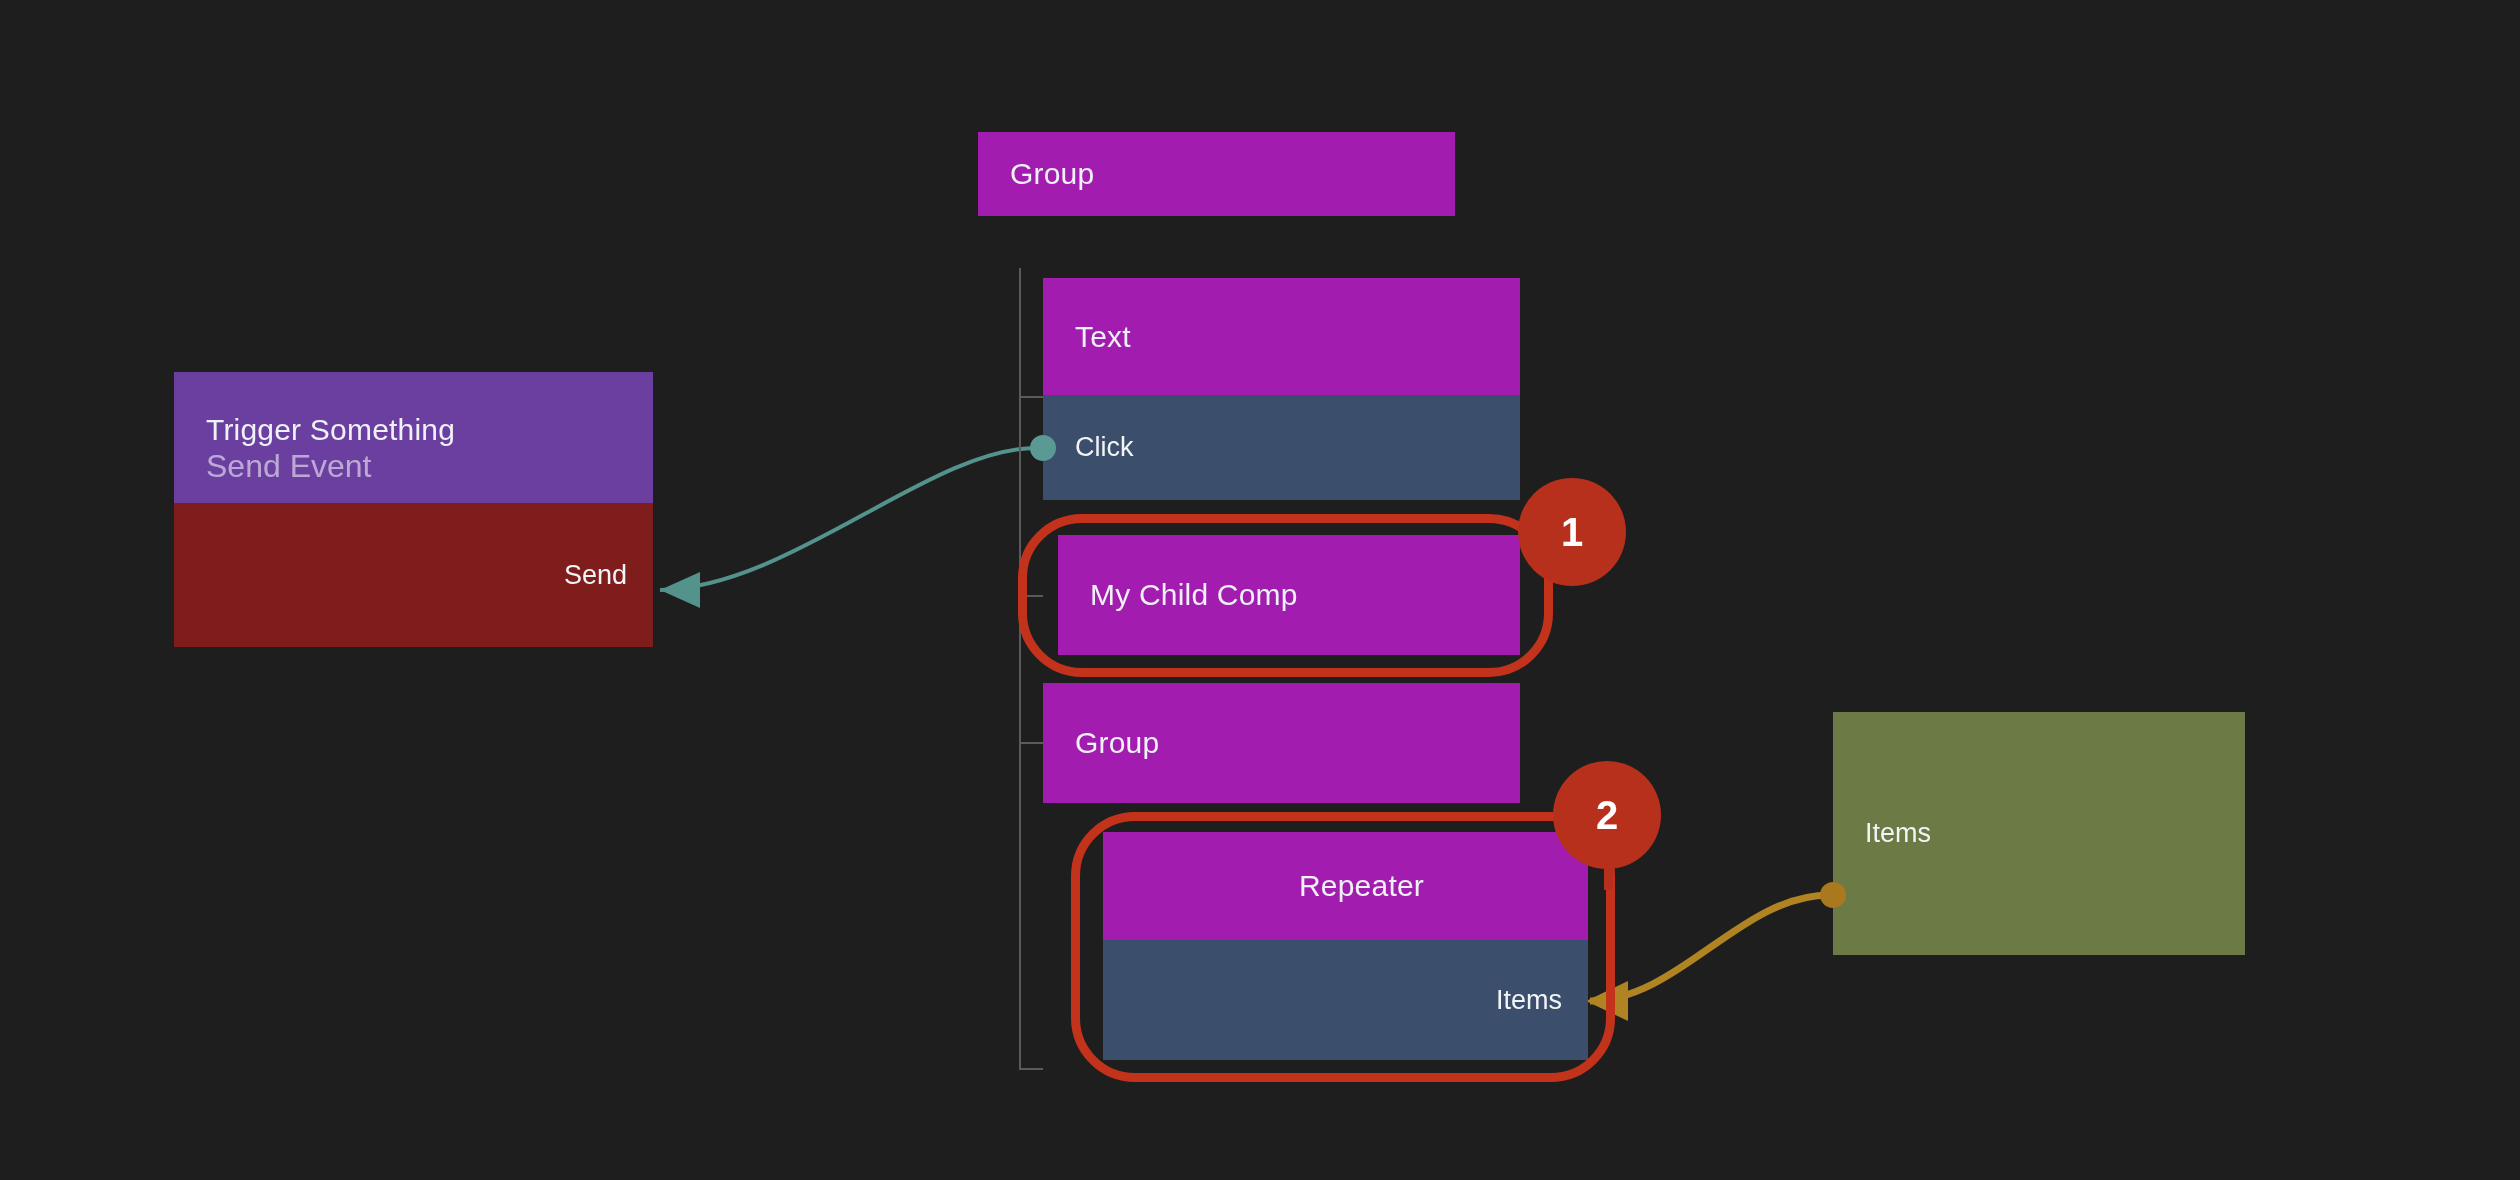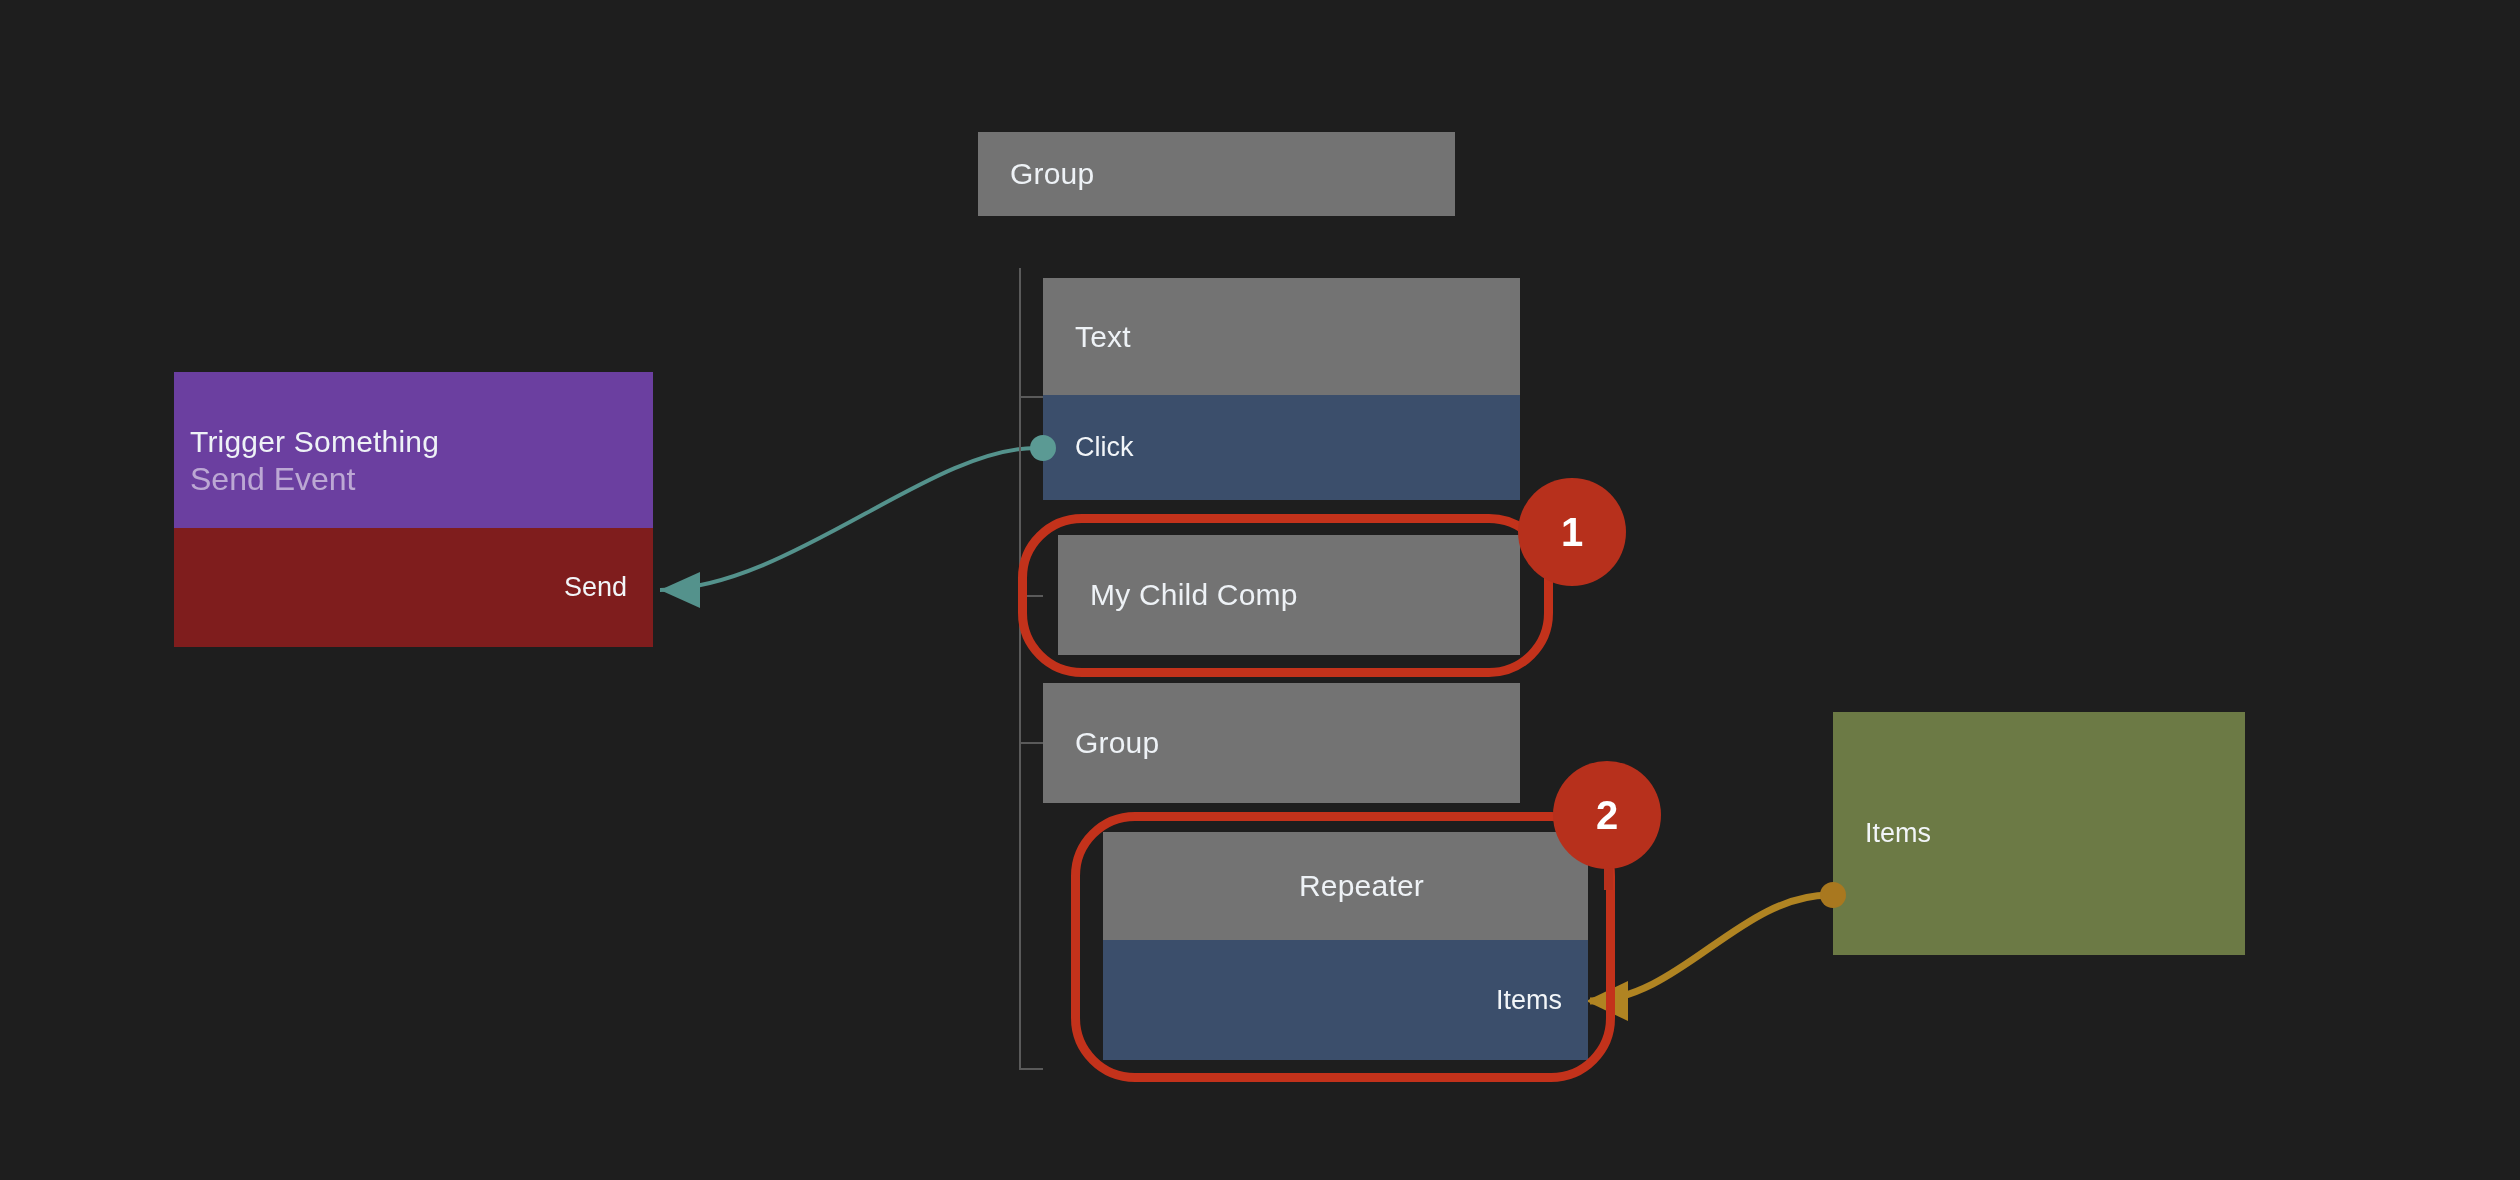--- a/index.html
+++ b/index.html
@@ -83,21 +83,21 @@
     white-space: nowrap;
   }
   .port-dot {
     position: absolute;
     width: 26px;
     height: 26px;
     border-radius: 50%;
   }
 
   
-  .node-blue .node-head { background: #737373; }
+  .node-blue .node-head { background: #a21caf; }
   .node-blue .node-body { background: #3b4e6b; }
 
   .node-purple .node-head { background: #6b3fa0; }
   .node-purple .node-body { background: #7f1d1d; }
 
   .node-green .node-head { background: #7b8b4f; }
   .node-green .node-body { background: #6c7a45; }
 
   
   .tree-rail {
@@ -196,21 +196,21 @@
       <div class="node-title">Repeater</div>
     </div>
     <div class="node-body">
       <div class="port-row out">
         <span class="port-label">Items</span>
       </div>
     </div>
   </div>
 
   <div class="node node-purple" style="left:174px; top:372px; width:479px; height:275px;">
-    <div class="node-head" style="height:156px; padding-top:22px;padding-left:16px;">
+    <div class="node-head" style="height:131px; padding-top:22px;">
       <div class="node-title">Trigger Something</div>
       <div class="node-sub">Send Event</div>
     </div>
     <div class="node-body">
       <div class="port-row out">
         <span class="port-label">Send</span>
       </div>
     </div>
   </div>
 

